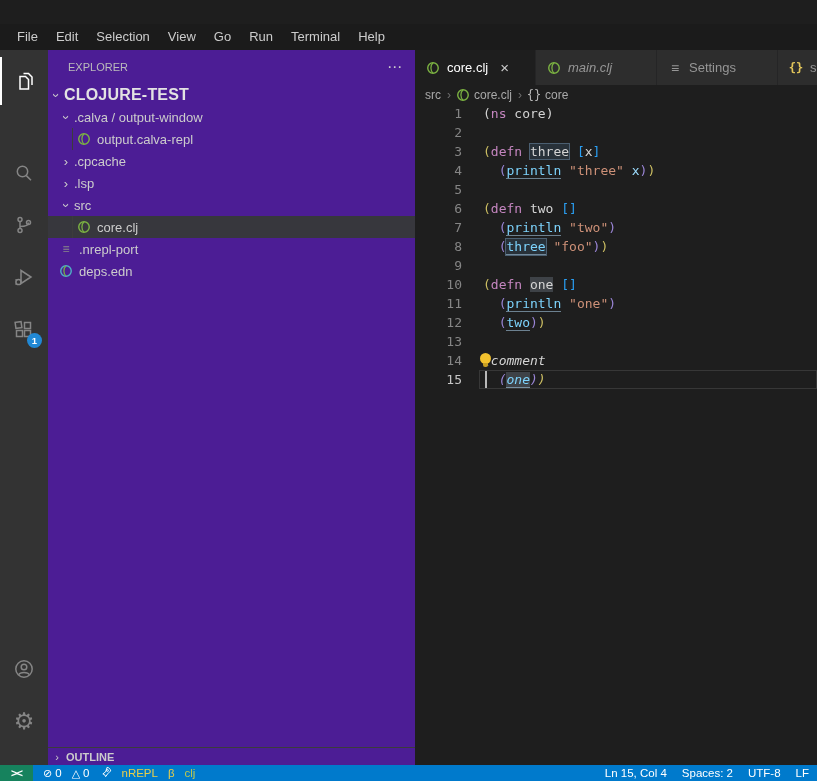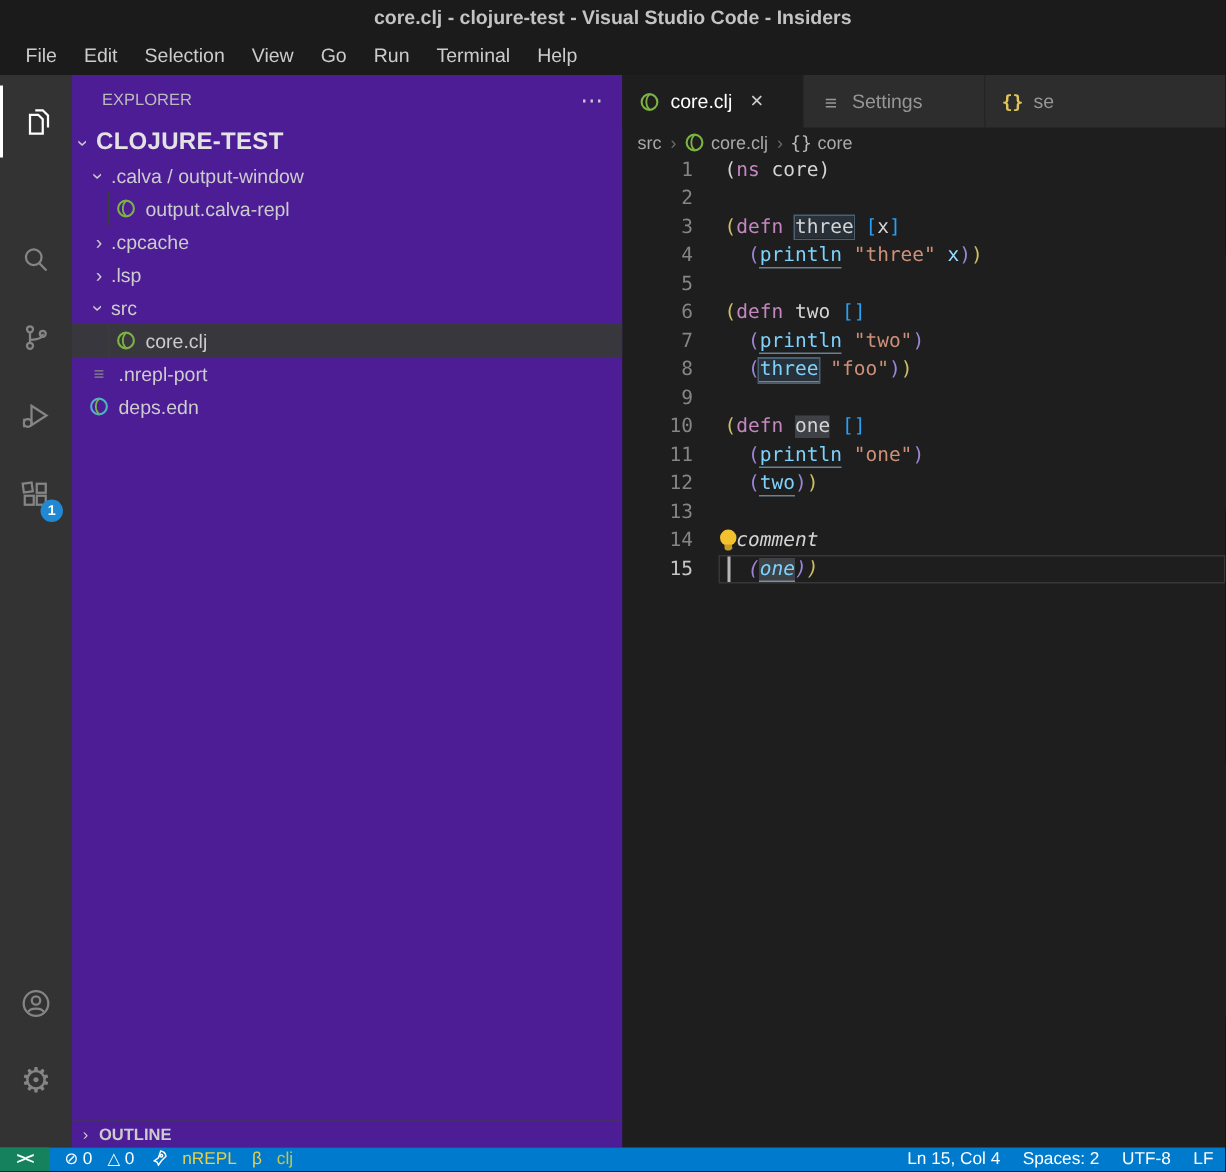--- a/index.html
+++ b/index.html
@@ -93,21 +93,20 @@
   #sb-right{margin-left:auto;display:flex;align-items:center;margin-right:8px;}
   #sb-right .sb-item{margin-left:15px;}
   .sb-ic{font-size:11px;line-height:11px;}
   .rocket svg{stroke:#ffffff;fill:none;stroke-width:1.3;}
 </style>
 </head>
 <body>
 
 <div id="app">
 
-  <div id="titlebar">core.clj - clojure-test - Visual Studio Code - Insiders</div>
   <div id="menubar">
       <div class="menu-item">File</div>
       <div class="menu-item">Edit</div>
       <div class="menu-item">Selection</div>
       <div class="menu-item">View</div>
       <div class="menu-item">Go</div>
       <div class="menu-item">Run</div>
       <div class="menu-item">Terminal</div>
       <div class="menu-item">Help</div>
     </div>
@@ -242,20 +241,29 @@
     <div id="tabs">
         <div class="tab active" style="width: 121px; box-sizing: border-box;">
           <span class="ficon">
             <svg viewBox="0 0 16 16" width="14" height="14">
               <circle cx="8" cy="8" r="6" fill="none" stroke="#7cb342" stroke-width="1.6"></circle>
               <path d="M8 2.4 C4.8 5 4.8 11 8 13.6" fill="none" stroke="#7cb342" stroke-width="1.4"></path>
             </svg>
           </span>
           <span class="tab-label">core.clj</span>
           <span class="tab-close">×</span>
+        </div>
+        <div class="tab italic" style="width: 121px; box-sizing: border-box;">
+          <span class="ficon">
+            <svg viewBox="0 0 16 16" width="14" height="14">
+              <circle cx="8" cy="8" r="6" fill="none" stroke="#7cb342" stroke-width="1.6"></circle>
+              <path d="M8 2.4 C4.8 5 4.8 11 8 13.6" fill="none" stroke="#7cb342" stroke-width="1.4"></path>
+            </svg>
+          </span>
+          <span class="tab-label">main.clj</span>
         </div>
         <div class="tab" style="width: 121px; box-sizing: border-box;">
           <span class="ficon">
             <span class="eq-glyph">≡</span>
           </span>
           <span class="tab-label">Settings</span>
         </div>
         <div class="tab partial" style="box-sizing: border-box;">
           <span class="ficon">
             <span class="braces">{}</span>

